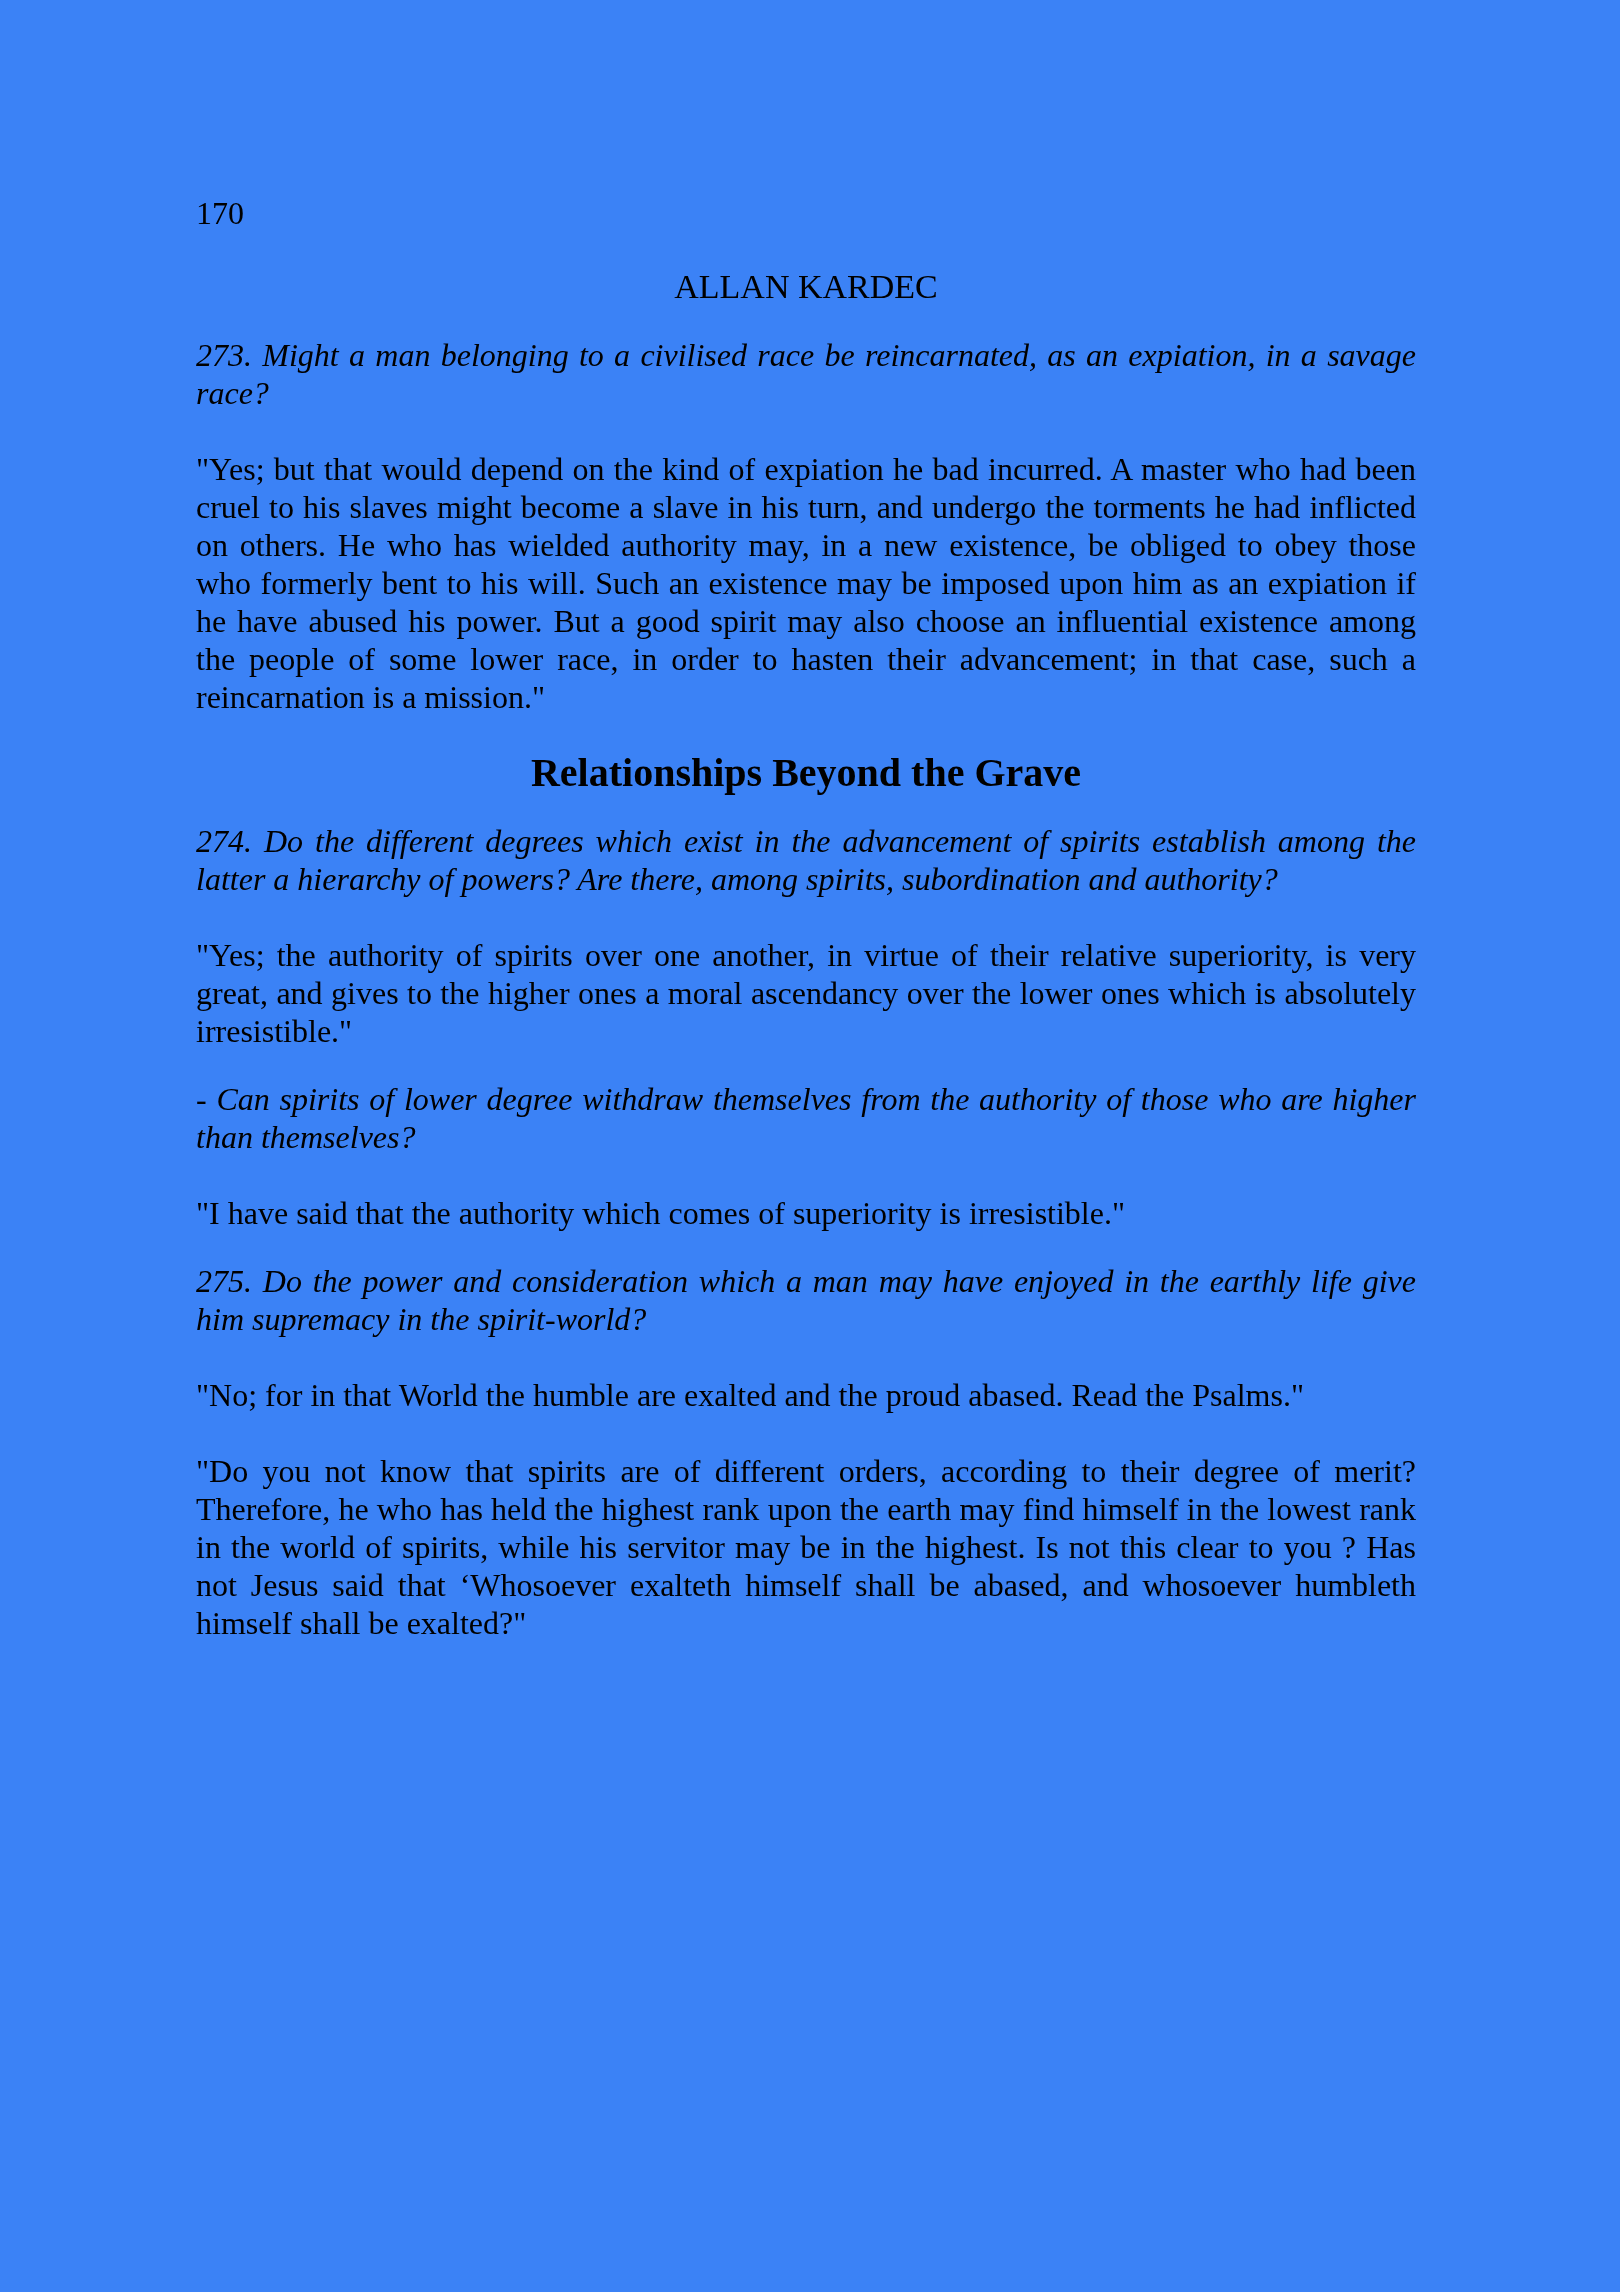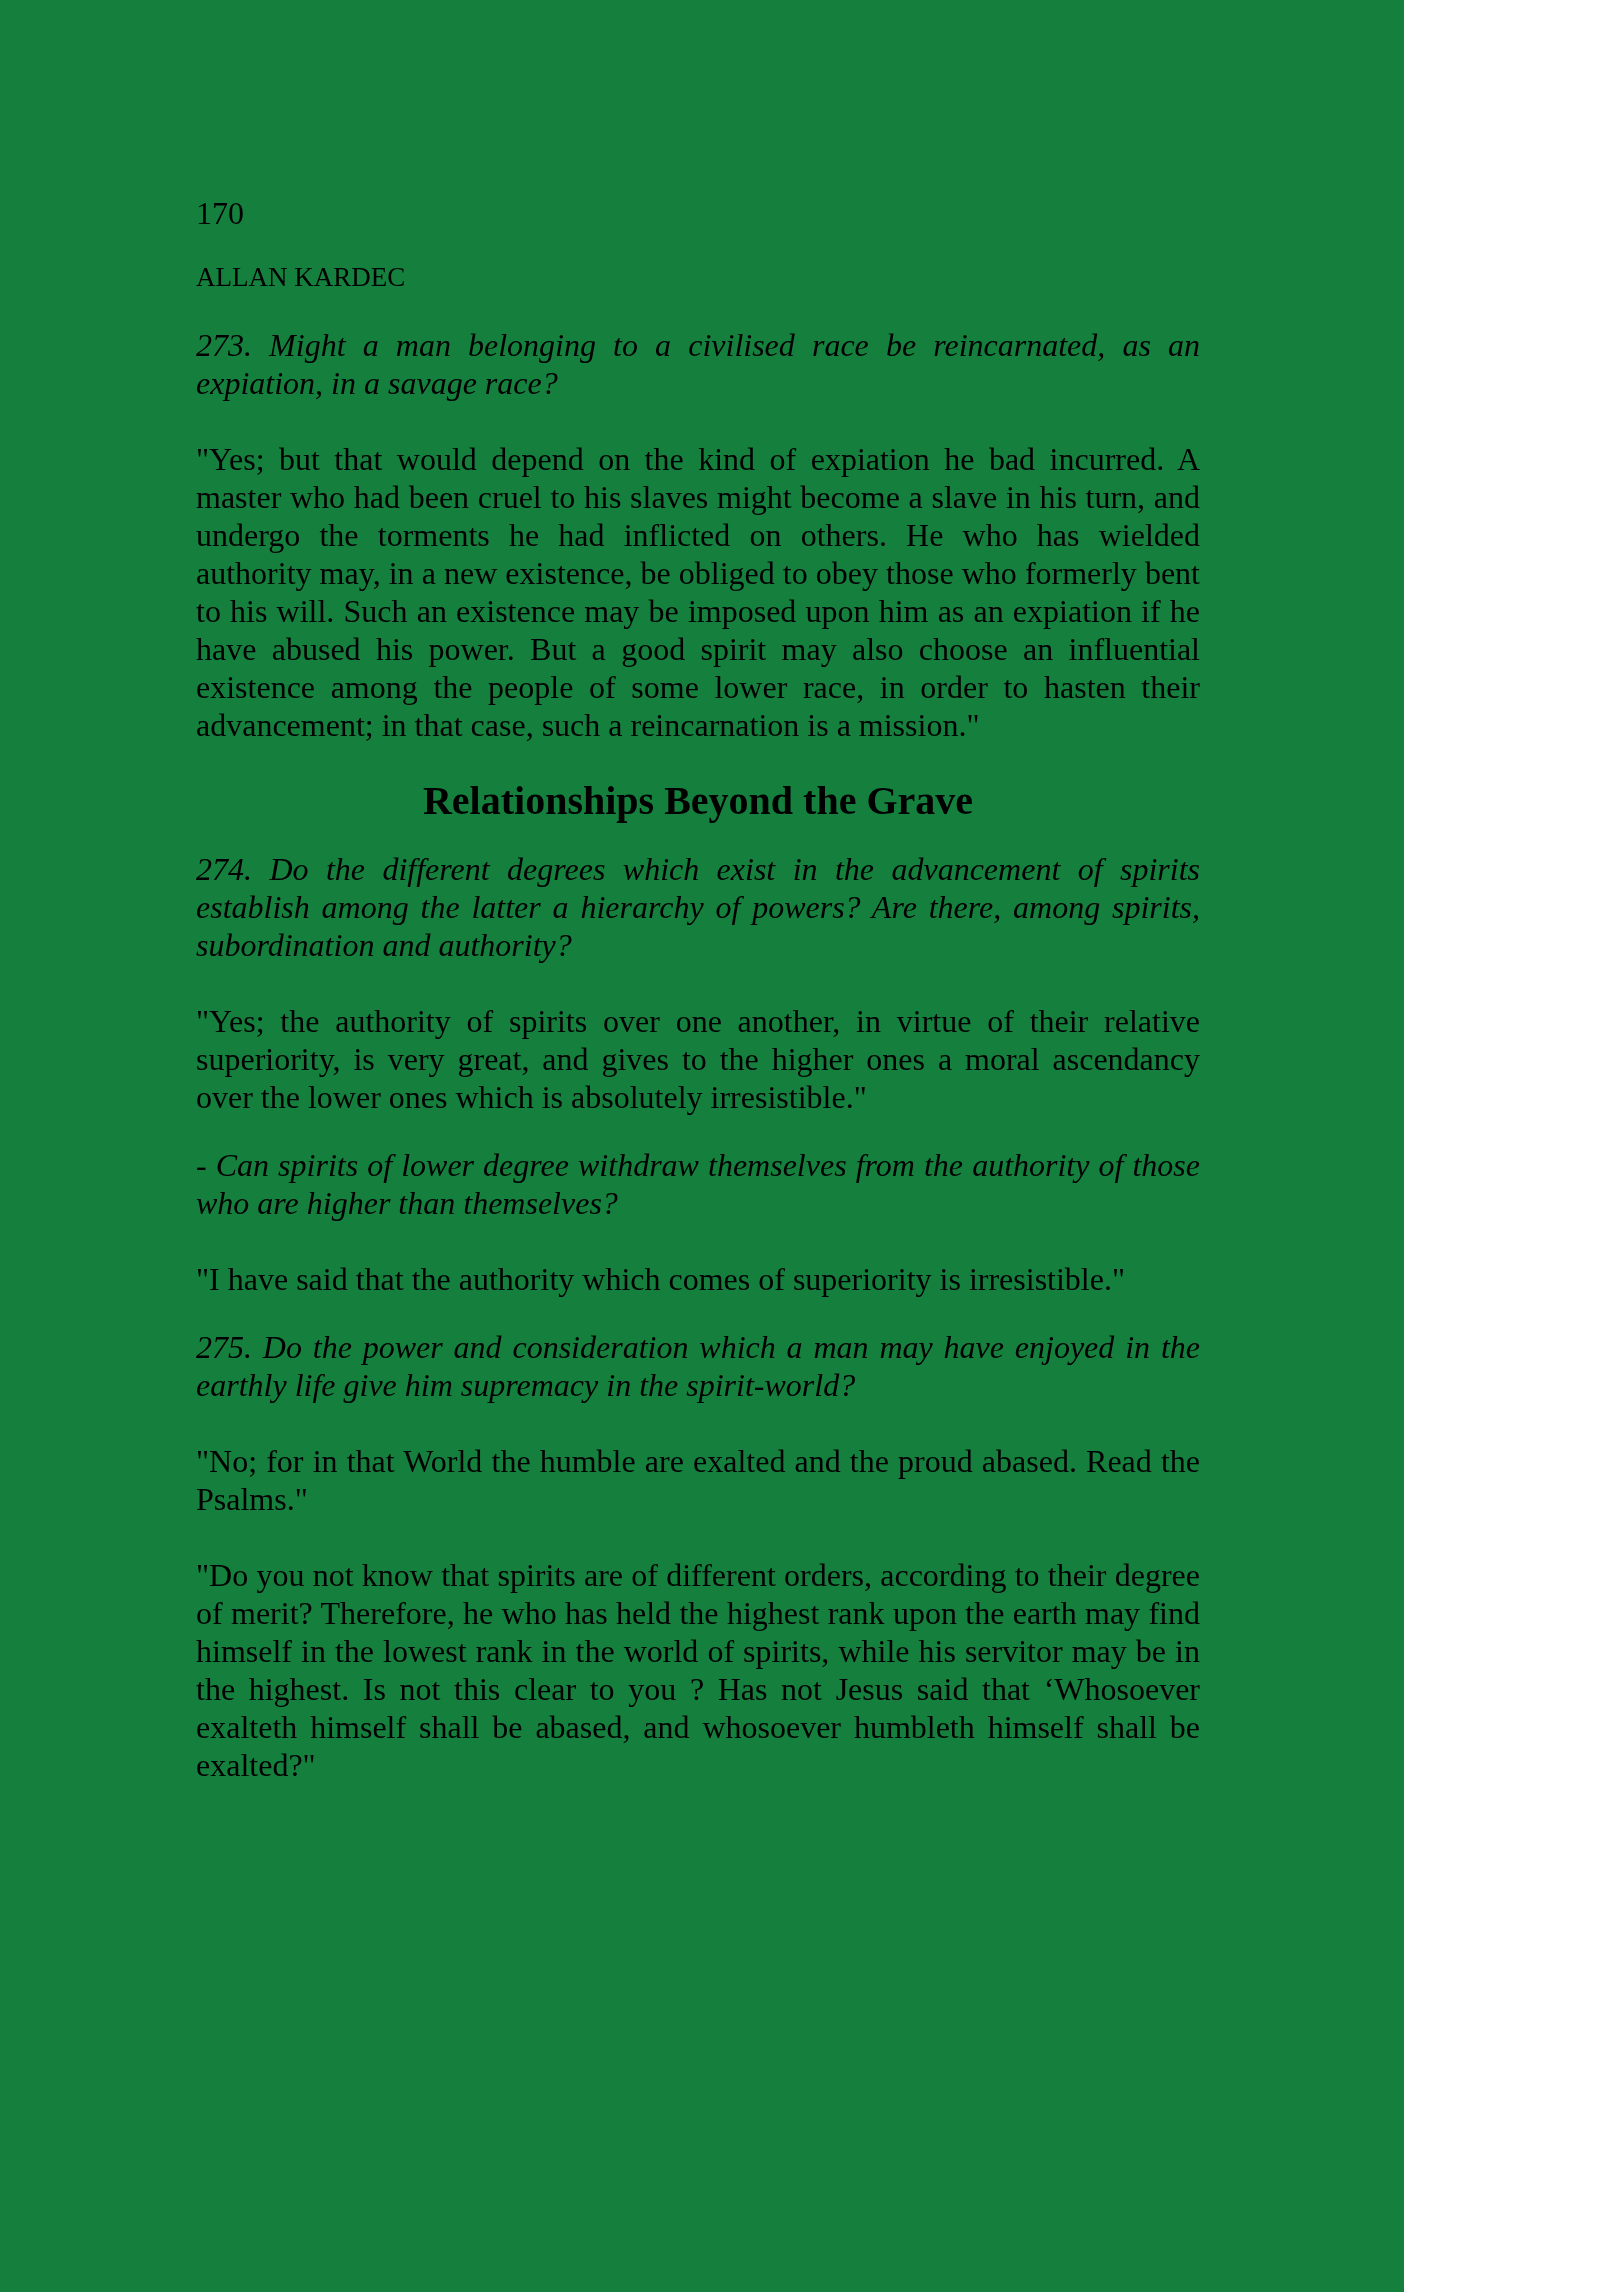--- a/index.html
+++ b/index.html
@@ -2,38 +2,38 @@
 <html><head>
 <meta charset="utf-8">
 <style>
   html, body {
     margin: 0;
     padding: 0;
     background: #ffffff;
   }
   .page {
     position: relative;
-    width: 1404px;
+    width: 1620px;
     height: 2293px;
     box-sizing: border-box;
-    background: #15803d;
+    background: #3b82f6;
     color: #000000;
     font-family: "Liberation Serif", "DejaVu Serif", serif;
     font-size: 32px;
     line-height: 38px;
     padding: 194px 204px 0 196px;
     overflow: hidden;
   }
   .page-number {
     text-align: left;
   }
   .running-header {
-    margin-top: 26px;
-    text-align: left;
-    font-size: 27px;
+    margin-top: 36px;
+    text-align: center;
+    font-size: 34px;
   }
   .q {
     margin: 30px 0 0 0;
     font-style: italic;
     text-align: justify;
   }
   .a {
     margin: 38px 0 0 0;
     text-align: justify;
   }

